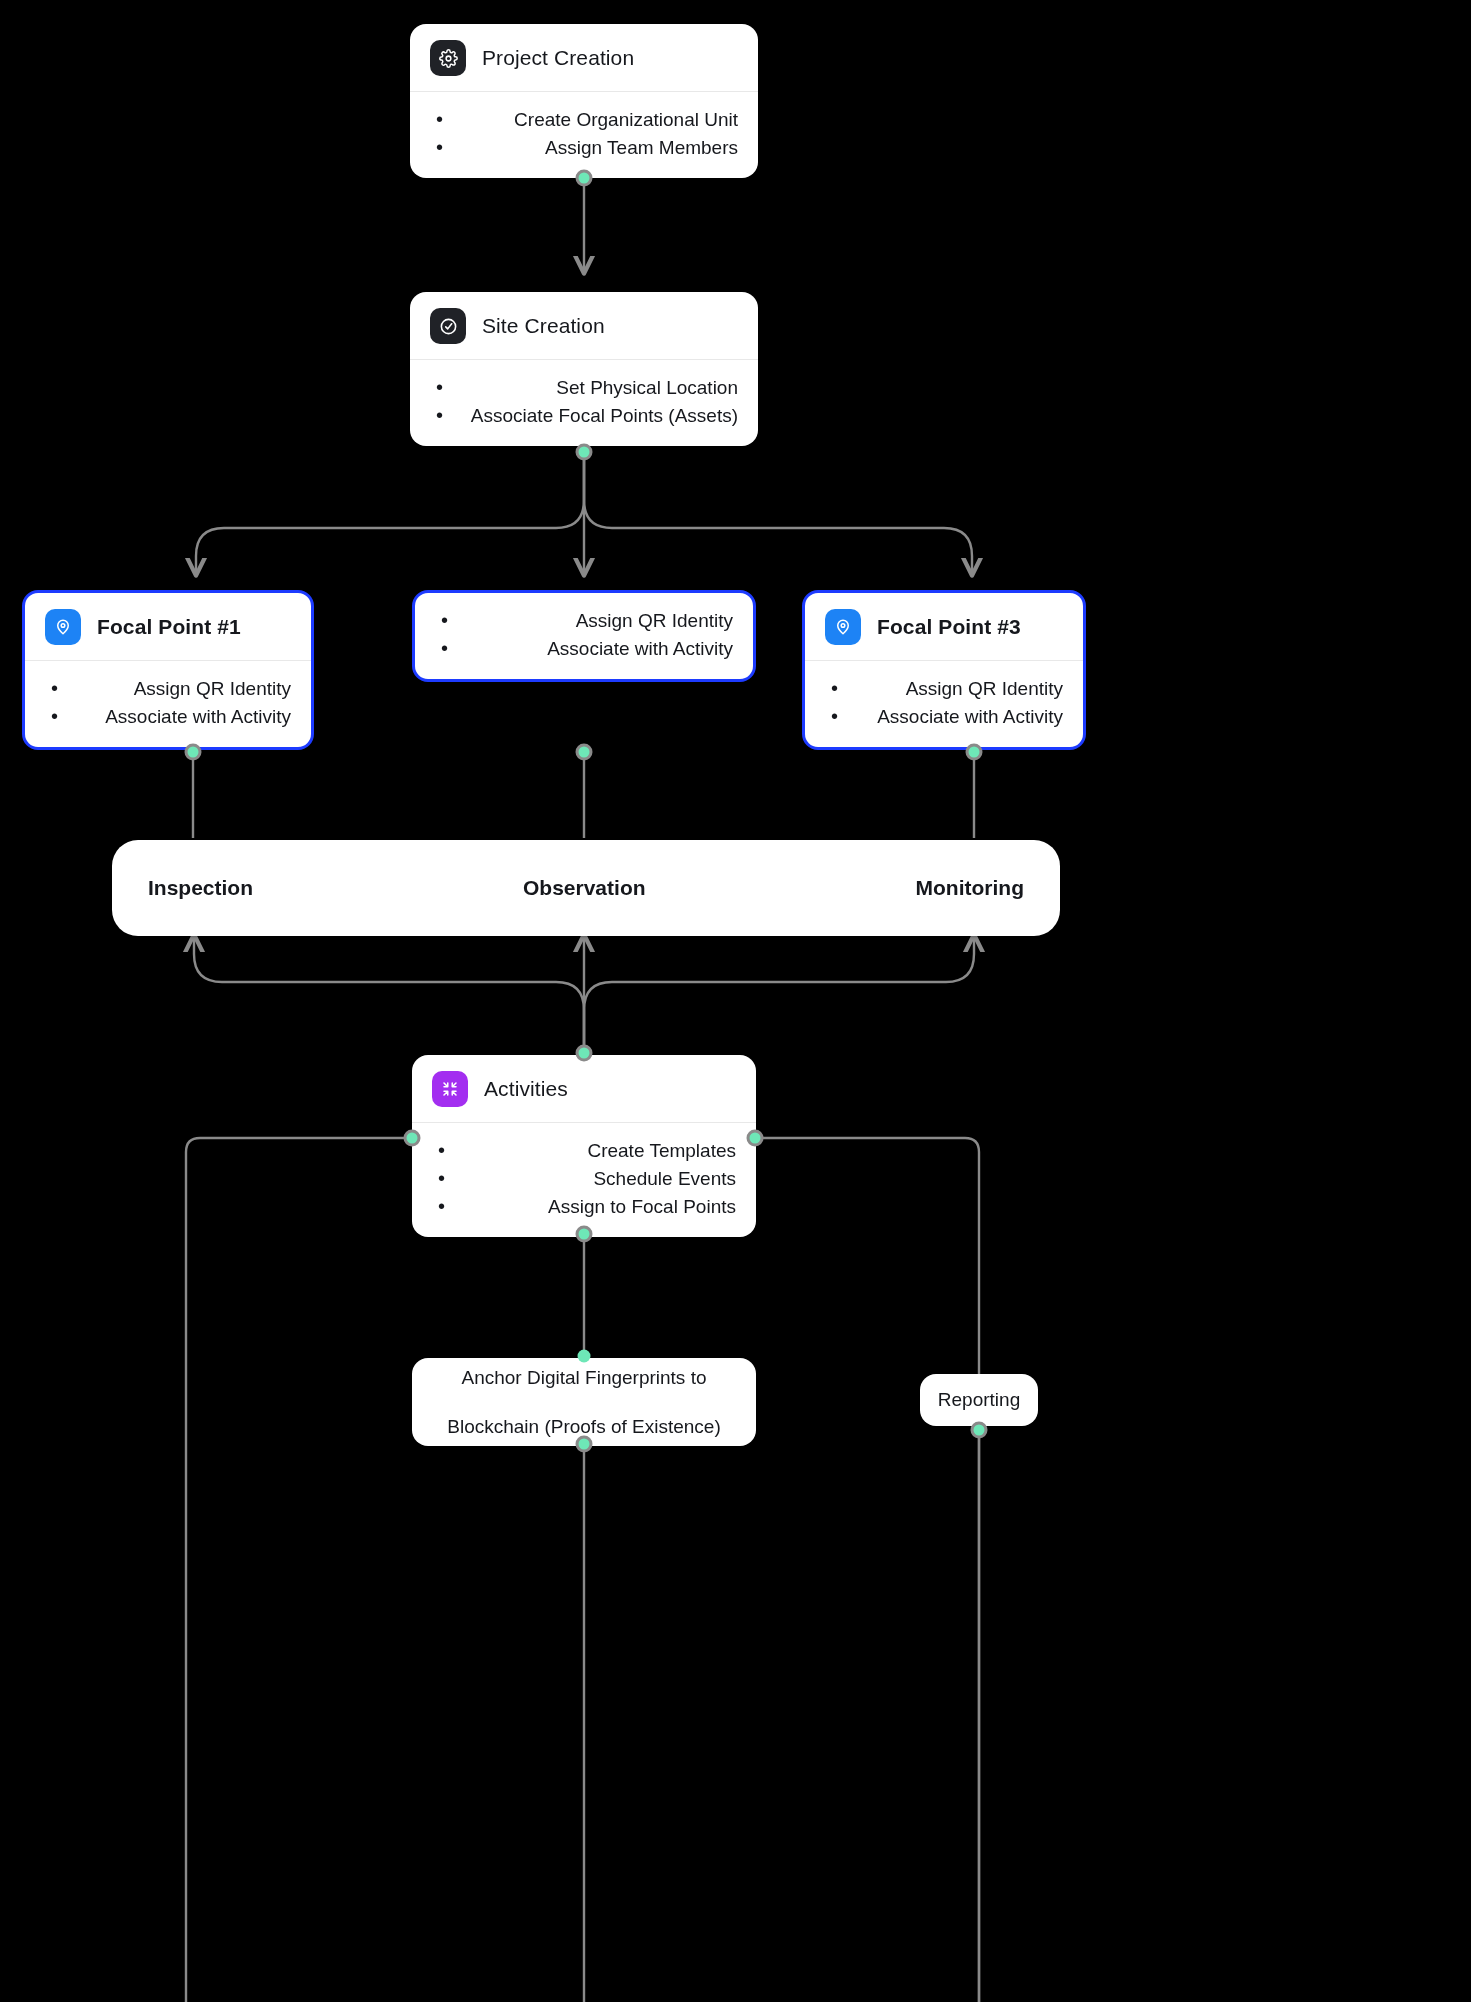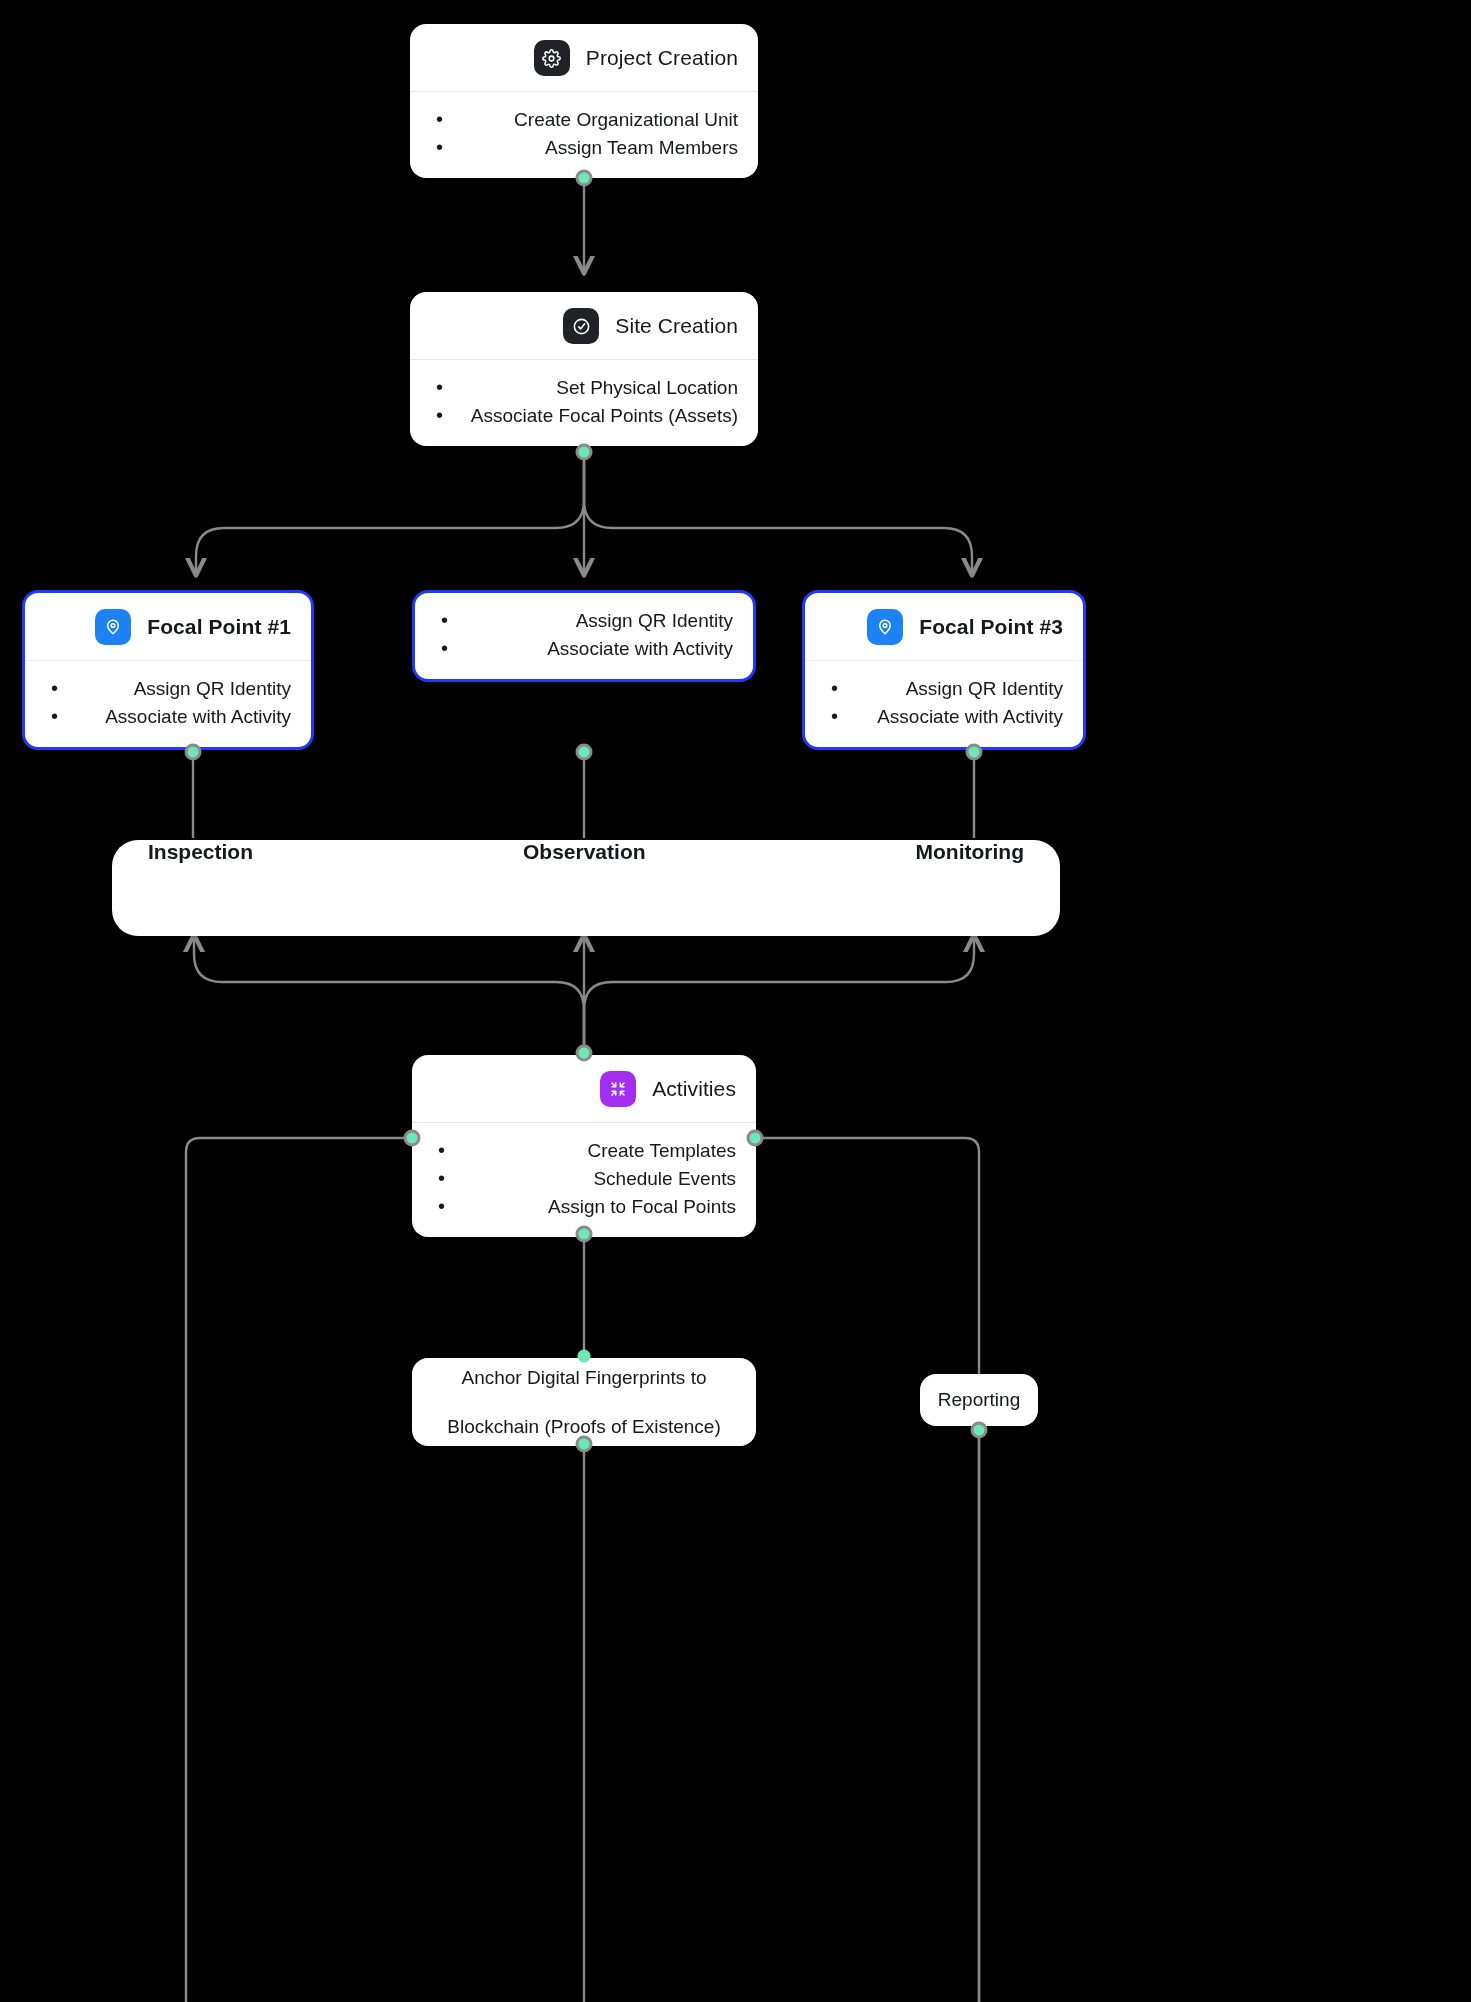--- a/index.html
+++ b/index.html
@@ -18,21 +18,20 @@
     background: #ffffff;
     border-radius: 16px;
     box-shadow: 0 1px 3px rgba(0,0,0,0.35);
   }
   .node.focal { border: 3px solid #1d3bff; border-radius: 16px; }
 
   .node-head {
     display: flex; align-items: center;
     padding: 16px 20px 15px 20px;
     border-bottom: 1px solid #e8e8e8;
-    justify-content: flex-end;
   }
   .icon-box {
     width: 36px; height: 36px; border-radius: 10px;
     display: flex; align-items: center; justify-content: center;
     flex: 0 0 36px;
   }
   .icon-box.dark { background: #202227; }
   .icon-box.blue { background: #1d83f5; }
   .icon-box.purple { background: #a32ef0; }
   .icon-box svg { display: block; }
@@ -47,21 +46,21 @@
     font-size: 19px; line-height: 28px; color: #16181d; text-align: right;
   }
   .node-body li::before {
     content: "\2022"; position: absolute; left: 6px; top: -1px;
     font-size: 20px; color: #16181d;
   }
 
   
   .bar {
     position: absolute; background: #ffffff; border-radius: 26px;
-    display: flex; align-items: flex-start; justify-content: space-between;
+    display: flex; align-items: center; justify-content: space-between;
     padding: 0 36px;
     box-shadow: 0 1px 3px rgba(0,0,0,0.35);
   }
   .bar-label { font-size: 21px; font-weight: 700; color: #16181d; }
 
   
   .plain {
     position: absolute; background: #fff; border-radius: 16px;
     display: flex; align-items: center; justify-content: center;
     text-align: center; color: #16181d; font-size: 19px; line-height: 28px;

